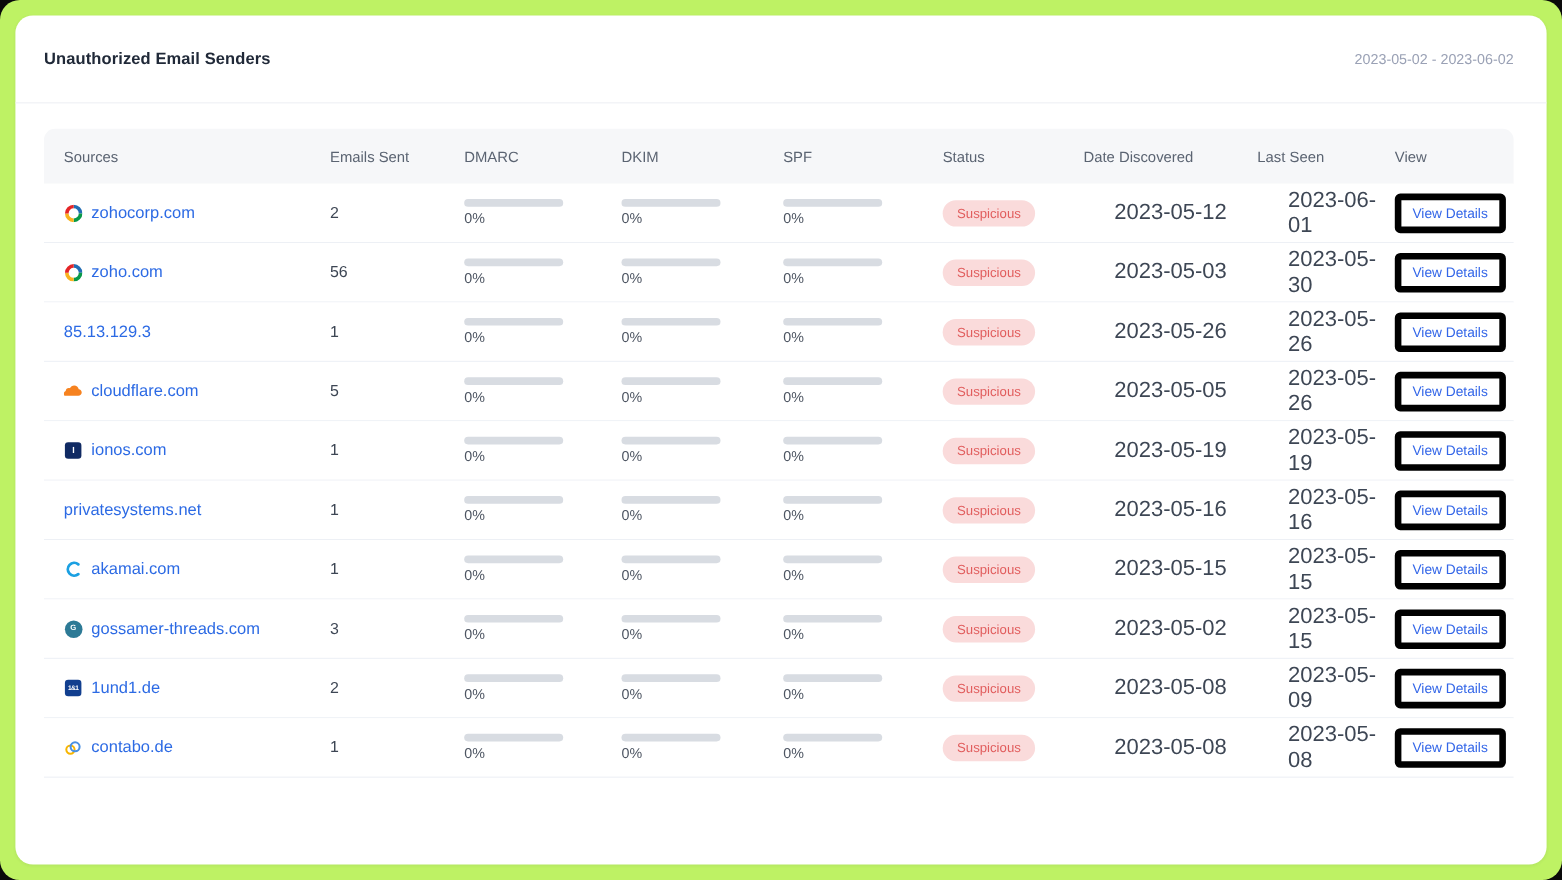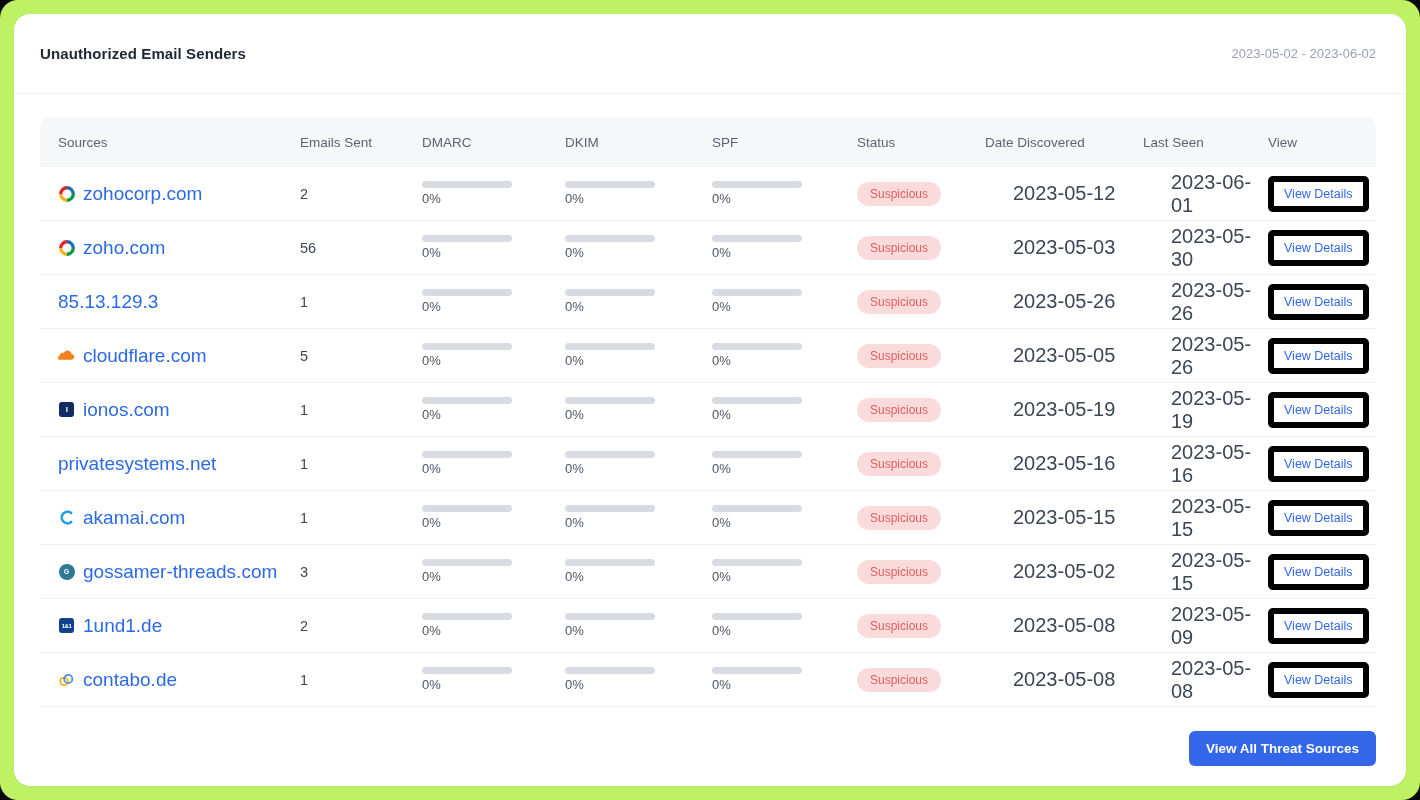--- a/index.html
+++ b/index.html
@@ -48,21 +48,21 @@
     color:#fff; font-weight:700; font-size:8px;
     display:flex; align-items:center; justify-content:center;
     letter-spacing:-0.5px;
   }
   .ic-sq.tiny { font-size:6px; }
   .ic-circle {
     width:16px; height:16px; border-radius:50%;
     color:#fff; font-weight:700; font-size:7px;
     display:flex; align-items:center; justify-content:center;
   }
-  .source-link { font-size:19px; color:#2c6ae4; cursor:pointer; white-space:nowrap; }
+  .source-link { font-size:15px; color:#2c6ae4; cursor:pointer; white-space:nowrap; }
 
   .num-cell { font-size:14.5px; color:#3d4654; }
 
   .prog-cell { display:flex; flex-direction:column; justify-content:center; }
   .prog-track { width:90px; height:7px; background:#d8dce2; border-radius:4px; overflow:hidden; margin-bottom:3px; }
   .prog-fill { height:100%; width:0%; background:#34c38f; border-radius:4px; }
   .prog-label { font-size:13px; color:#4d5562; }
 
   .badge {
     display:inline-block;
@@ -484,18 +484,15 @@
     </div>
     <div class="date-cell">2023-05-08</div>
     <div class="date-cell">2023-05-08</div>
     <div>
       <button class="view-btn">View Details</button>
     </div>
   </div>
 </div>
     </div>
 
-    <div class="card-footer">
-      <button class="view-all-btn">View All Threat Sources</button>
-    </div>
 
   </div>
 </div>
 
 </body></html>

